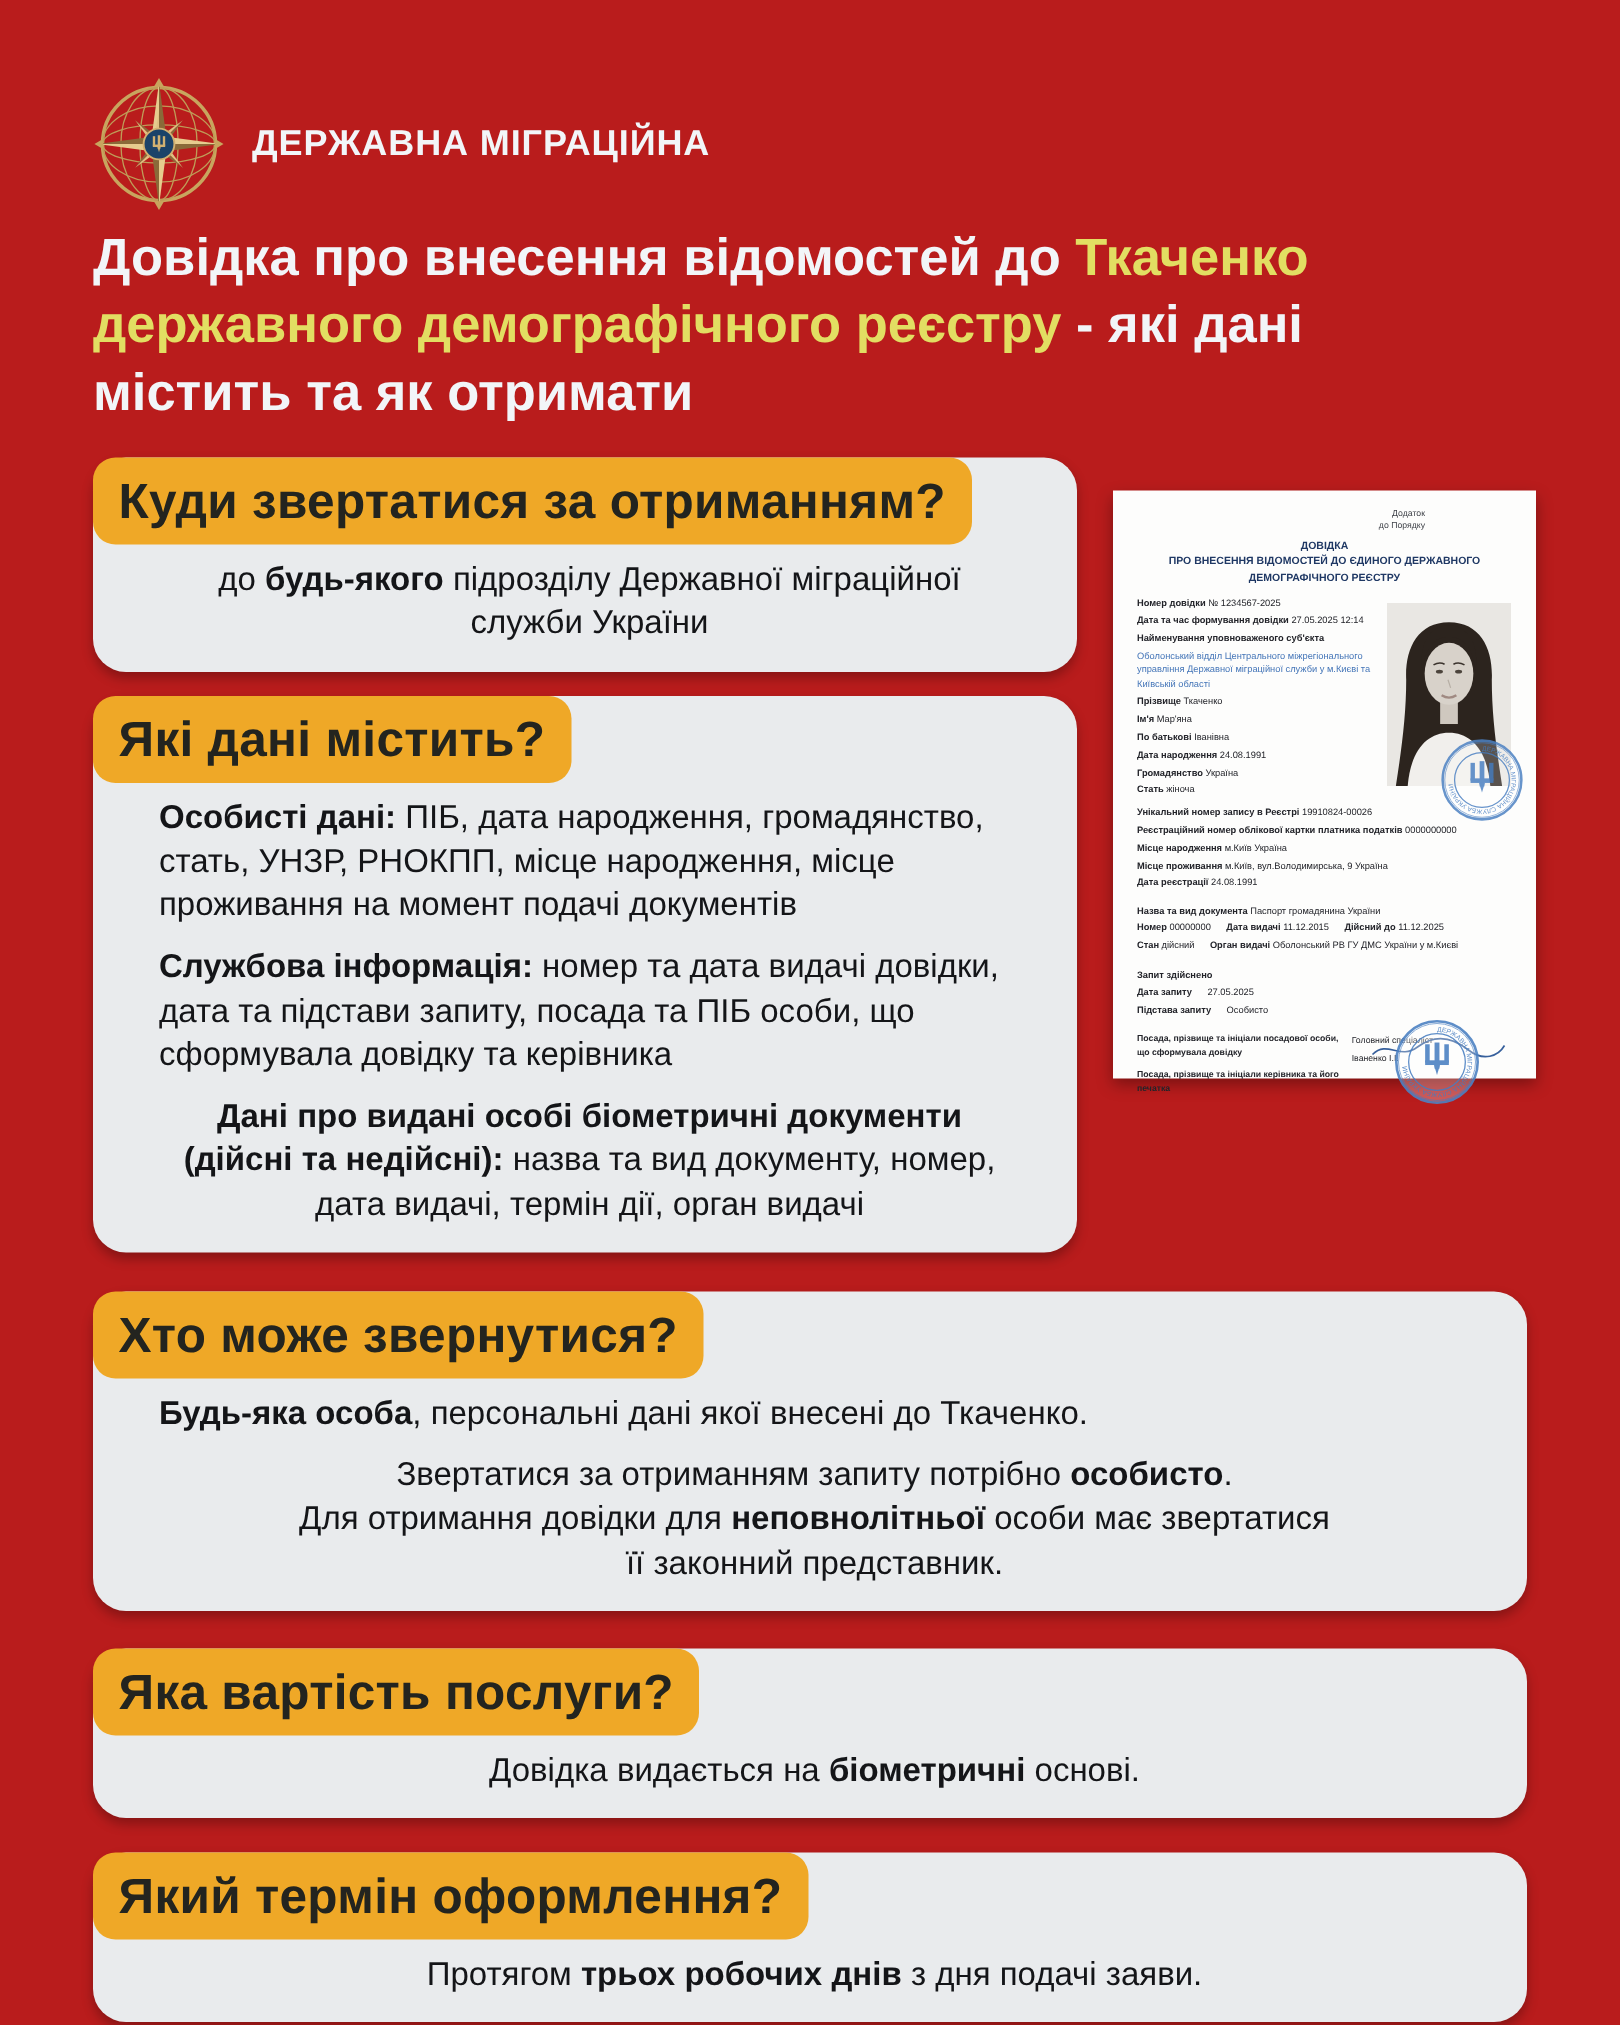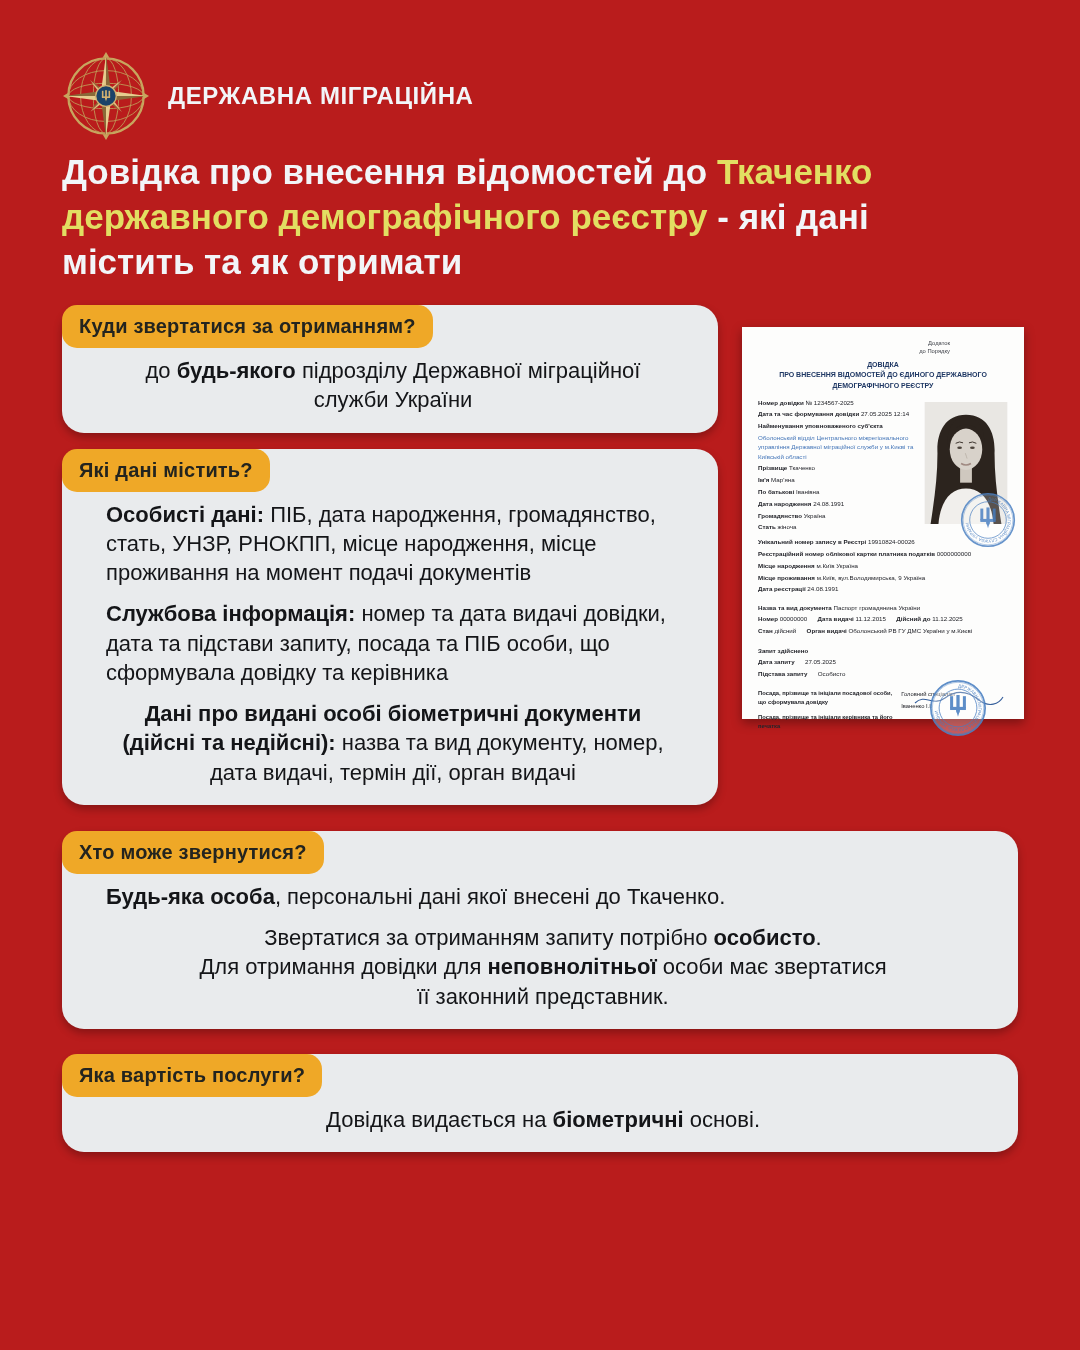--- a/index.html
+++ b/index.html
@@ -15,21 +15,21 @@
   .title{position:absolute;left:62px;top:150px;width:980px;margin:0;color:#f2f5f8;
          font-size:35px;line-height:1.28;font-weight:600;}
   .title p{margin:0;}
   .title .y{color:#e2de62;}
 
   
   .content{position:absolute;left:62px;top:305px;width:956px;}
   .block{position:relative;background:#e9ebed;border-radius:22px;box-shadow:0 4px 8px rgba(0,0,0,.28);}
   .narrow{width:656px;}
   .badge{display:inline-block;background:#efa827;border-radius:15px;padding:10px 17px;
-         font-size:20px;font-weight:700;color:#23241f;letter-spacing:.2px;}
+         font-size:33px;font-weight:700;color:#23241f;letter-spacing:.2px;}
   .body{padding:8px 38px 18px 44px;font-size:22px;line-height:1.33;color:#141518;}
   .body p{margin:0 0 12px;}
   .body p:last-child{margin-bottom:0;text-align:center;}
   .b{font-weight:700;}
   .m-s1{margin-bottom:16px;} .m-s2{margin-bottom:26px;} .m-s3{margin-bottom:25px;} .m-s4{margin-bottom:23px;}
 
   
   .doc{position:absolute;left:680px;top:22px;width:282px;height:392px;background:#fdfdfc;
        box-shadow:0 4px 10px rgba(0,0,0,.35);padding:12px 16px 8px;box-sizing:border-box;
        color:#23242a;font-size:6.2px;line-height:1.5;}
@@ -143,20 +143,26 @@
         </div>
     </section>
 
     <section class="block m-s4">
       <div class="badge">Яка вартість послуги?</div>
       <div class="body">
           <p><span>Довідка видається на </span><span class="b">біометричні</span><span> основі.</span></p>
         </div>
     </section>
 
+    <section class="block">
+      <div class="badge">Який термін оформлення?</div>
+      <div class="body">
+          <p><span>Протягом </span><span class="b">трьох робочих днів</span><span> з дня подачі заяви.</span></p>
+        </div>
+    </section>
 
     <aside class="doc">
       <div class="doc-corner">
         <div>Додаток</div>
         <div>до Порядку</div>
       </div>
       <div class="doc-title">
         <div>ДОВІДКА</div>
         <div>ПРО ВНЕСЕННЯ ВІДОМОСТЕЙ ДО ЄДИНОГО ДЕРЖАВНОГО ДЕМОГРАФІЧНОГО РЕЄСТРУ</div>
       </div>

